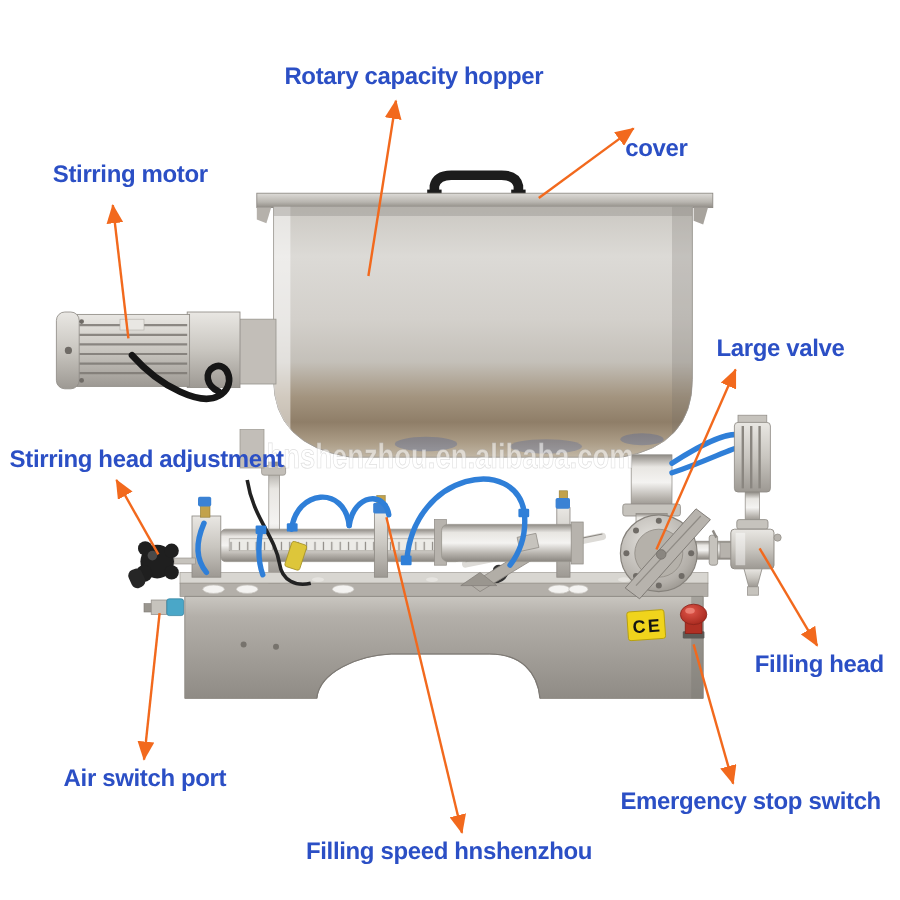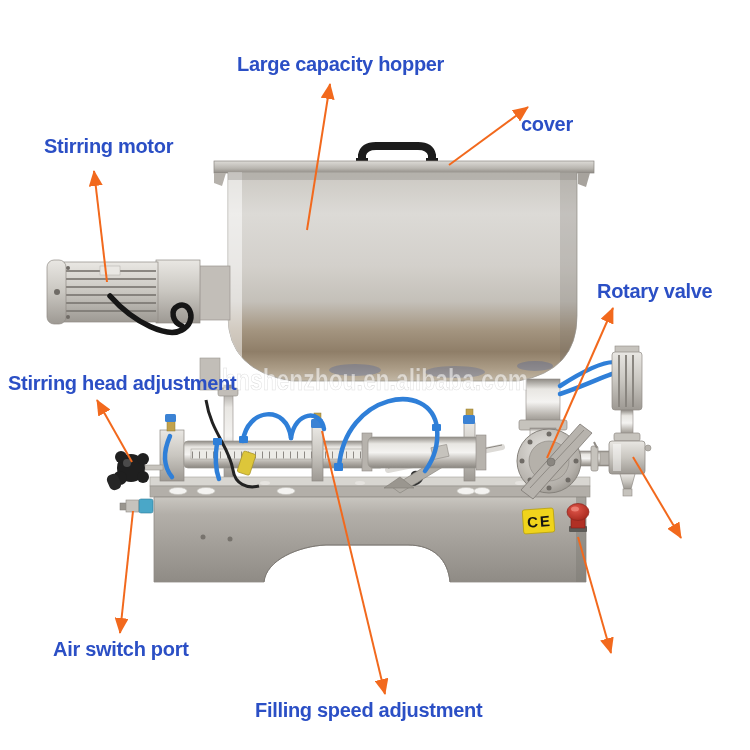--- a/index.html
+++ b/index.html
@@ -272,20 +272,22 @@
       <line x1="107" y1="282" x2="94" y2="171" marker-end="url(#ah)"></line>
       <line x1="547" y1="458" x2="613" y2="308" marker-end="url(#ah)"></line>
       <line x1="132" y1="462" x2="97" y2="400" marker-end="url(#ah)"></line>
       <line x1="133" y1="511" x2="120" y2="633" marker-end="url(#ah)"></line>
       <line x1="322" y1="431" x2="385" y2="694" marker-end="url(#ah)"></line>
       <line x1="578" y1="537" x2="611" y2="653" marker-end="url(#ah)"></line>
       <line x1="633" y1="457" x2="681" y2="538" marker-end="url(#ah)"></line>
     </g>
   </svg>
 
-  <div class="lbl" style="left:237px;top:53px;">Large capacity hopper</div>
+  <div class="lbl" style="left:237px;top:53px;">Rotary capacity hopper</div>
   <div class="lbl" style="left:521px;top:82px;margin-top:31px;">cover</div>
   <div class="lbl" style="left:44px;top:135px;">Stirring motor</div>
-  <div class="lbl" style="left:597px;top:280px;">Rotary valve</div>
+  <div class="lbl" style="left:597px;top:280px;">Large valve</div>
   <div class="lbl" style="left:8px;top:372px;">Stirring head adjustment</div>
+  <div class="lbl" style="left:629px;top:543px;">Filling head</div>
   <div class="lbl" style="left:53px;top:638px;">Air switch port</div>
-  <div class="lbl" style="left:255px;top:699px;">Filling speed adjustment</div>
+  <div class="lbl" style="left:517px;top:657px;">Emergency stop switch</div>
+  <div class="lbl" style="left:255px;top:699px;">Filling speed hnshenzhou</div>
 </div>
 
 </body></html>

